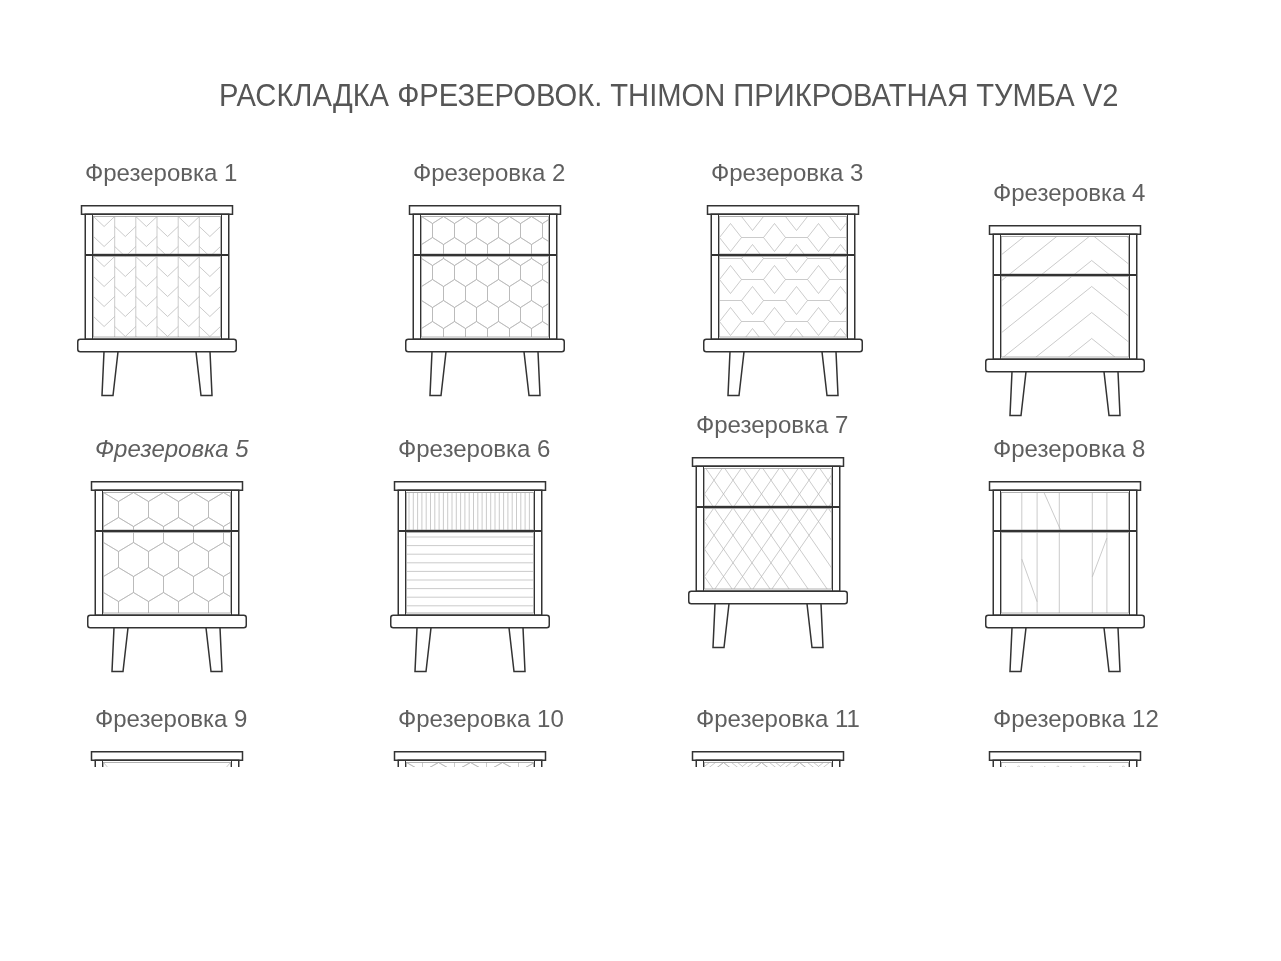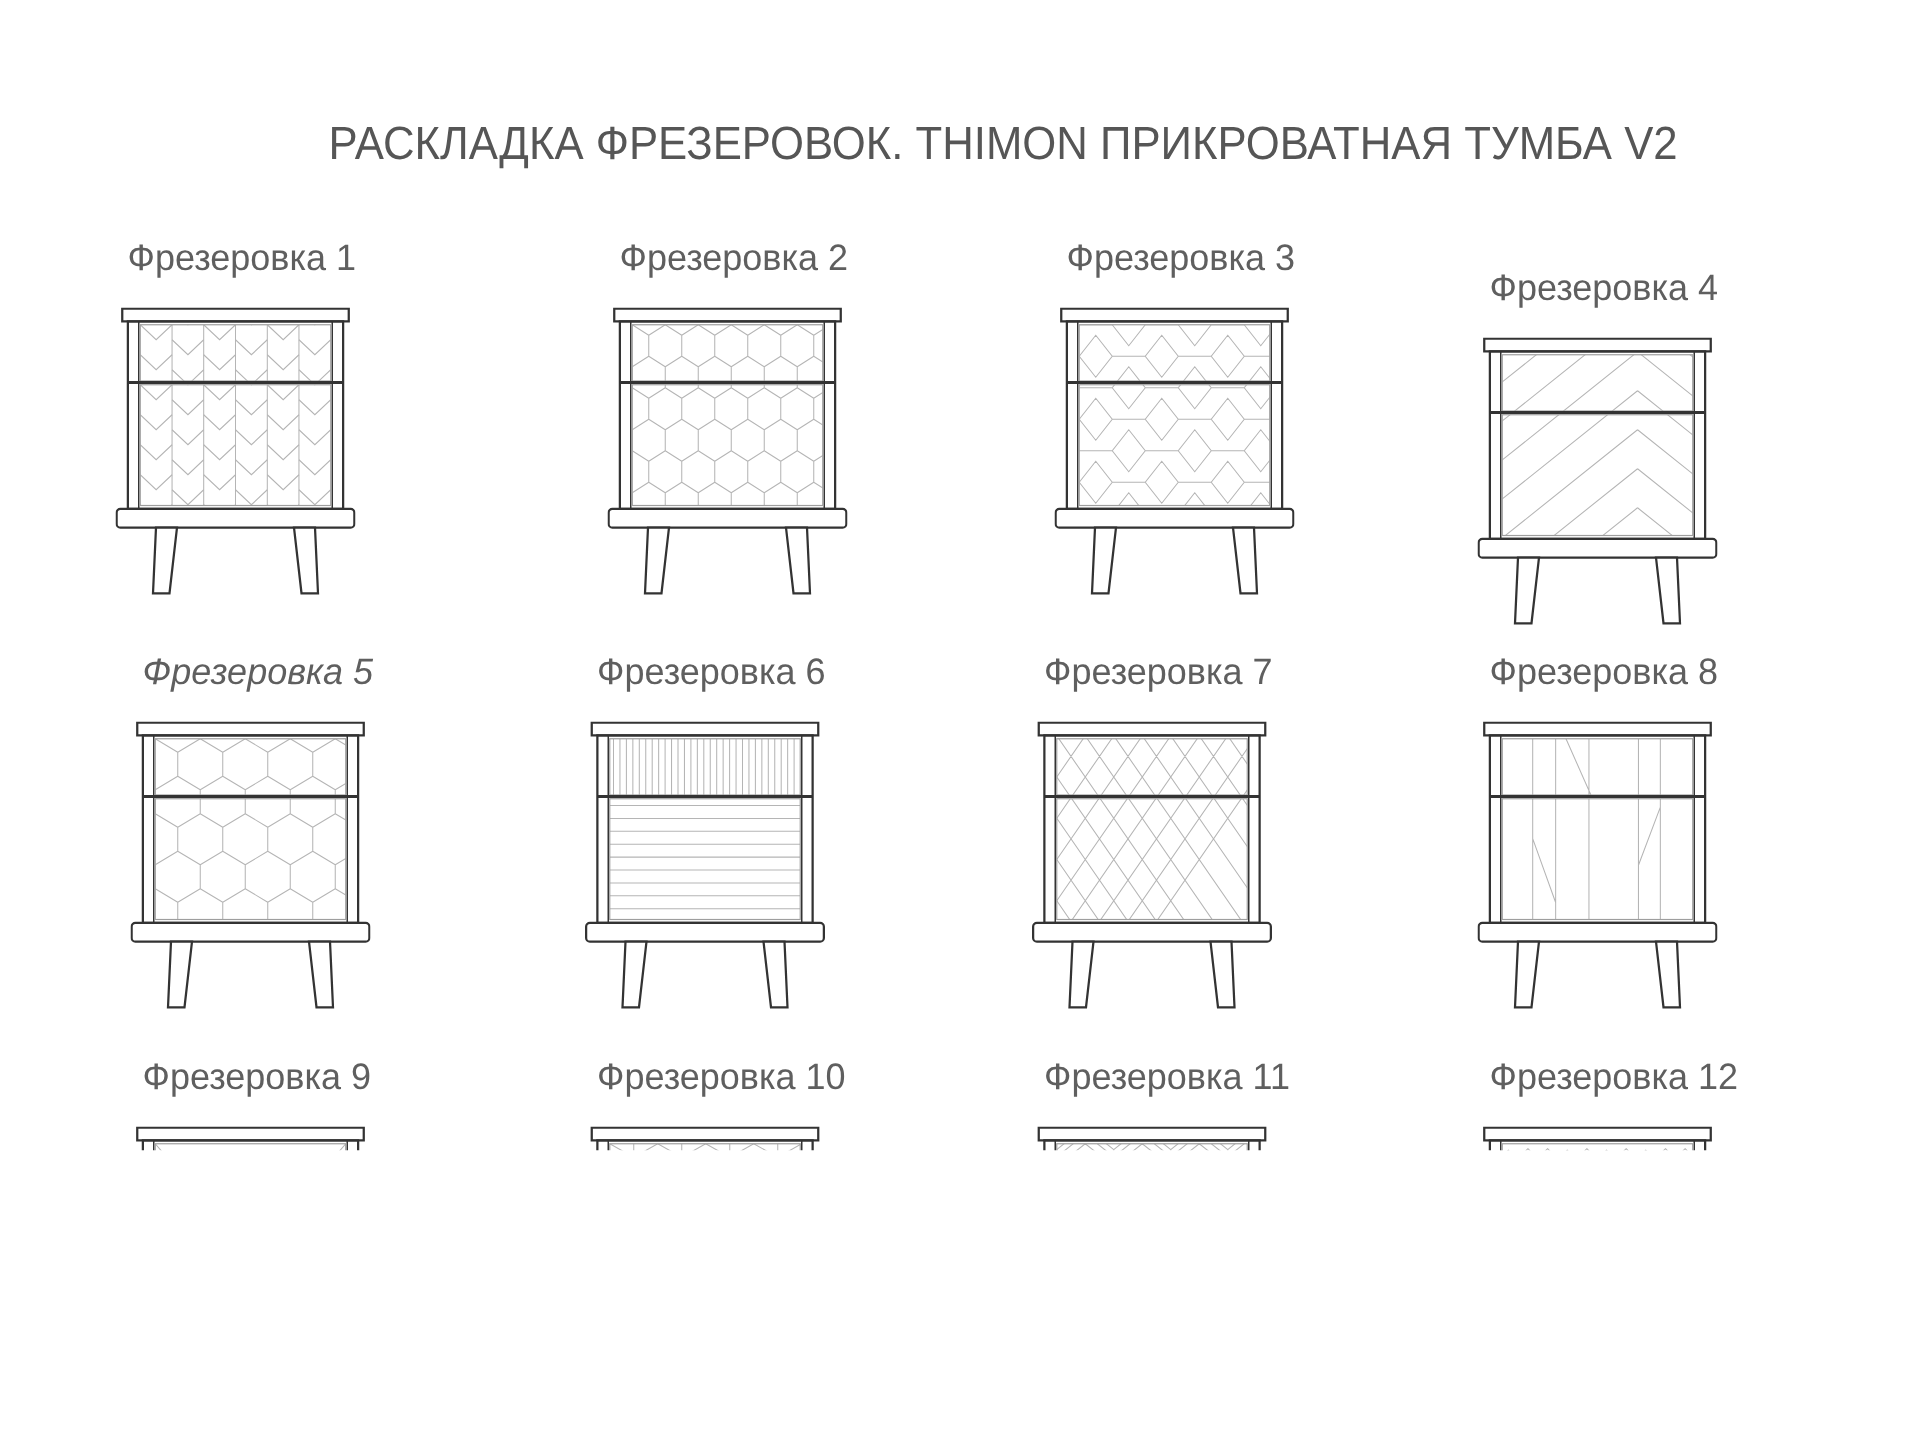--- a/index.html
+++ b/index.html
@@ -189,21 +189,21 @@
           <rect x="8.25" y="9.25" width="143.5" height="125" fill="none" stroke="#333333" stroke-width="1.5"></rect>
           <path d="M15.5 9.25V134.25M144.5 9.25V134.25" stroke="#333333" stroke-width="1" fill="none"></path>
           <rect x="16.5" y="11.5" width="127" height="37.5" fill="none" stroke="#9e9e9e" stroke-width="0.8"></rect>
           <rect x="16.5" y="51.5" width="127" height="80.5" fill="none" stroke="#9e9e9e" stroke-width="0.8"></rect>
           <path d="M8.25 50H151.75" stroke="#333333" stroke-width="2" fill="none"></path>
           <rect x="0.75" y="134.25" width="158.5" height="12.5" rx="2.5" fill="none" stroke="#333333" stroke-width="1.5"></rect>
           <polygon points="27,146.75 41,146.75 36,190.5 25,190.5" fill="#fff" stroke="#333333" stroke-width="1.5"></polygon>
           <polygon points="119,146.75 133,146.75 135,190.5 124,190.5" fill="#fff" stroke="#333333" stroke-width="1.5"></polygon>
         </svg>
       </div>
-      <div class="unit" style="left: 688px; top: 481px; text-align: center;">
+      <div class="unit" style="left: 688px; top: 457px; text-align: center;">
         <div class="unit-label">Фрезеровка 7</div>
         <svg width="160" height="192" viewBox="0 0 160 192">
           <defs>
             <clipPath id="cd7">
               <rect x="16.5" y="11.5" width="127" height="37.5"></rect>
             </clipPath>
             <clipPath id="co7">
               <rect x="16.5" y="51.5" width="127" height="80.5"></rect>
             </clipPath>
           </defs>

